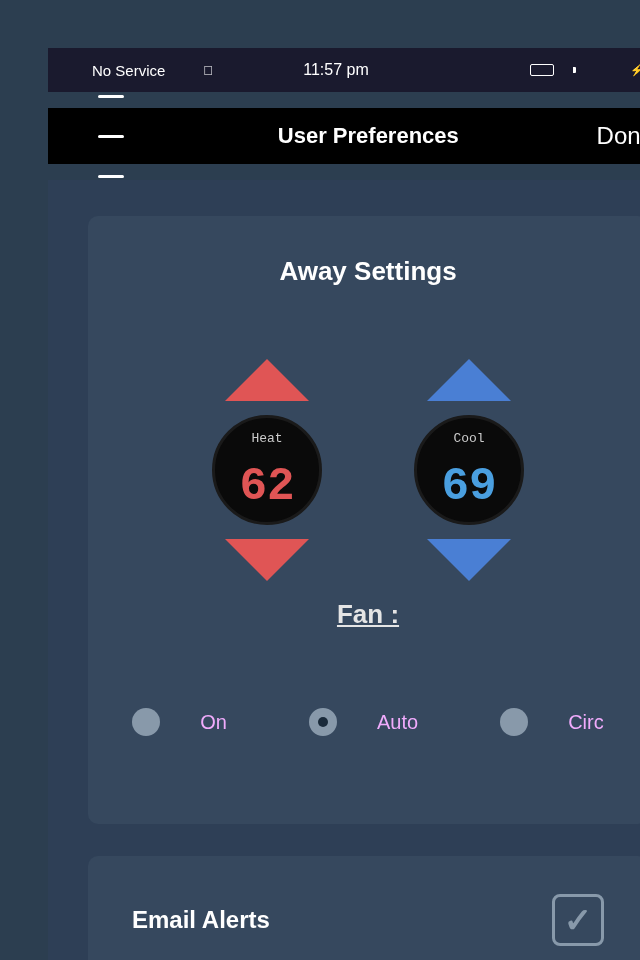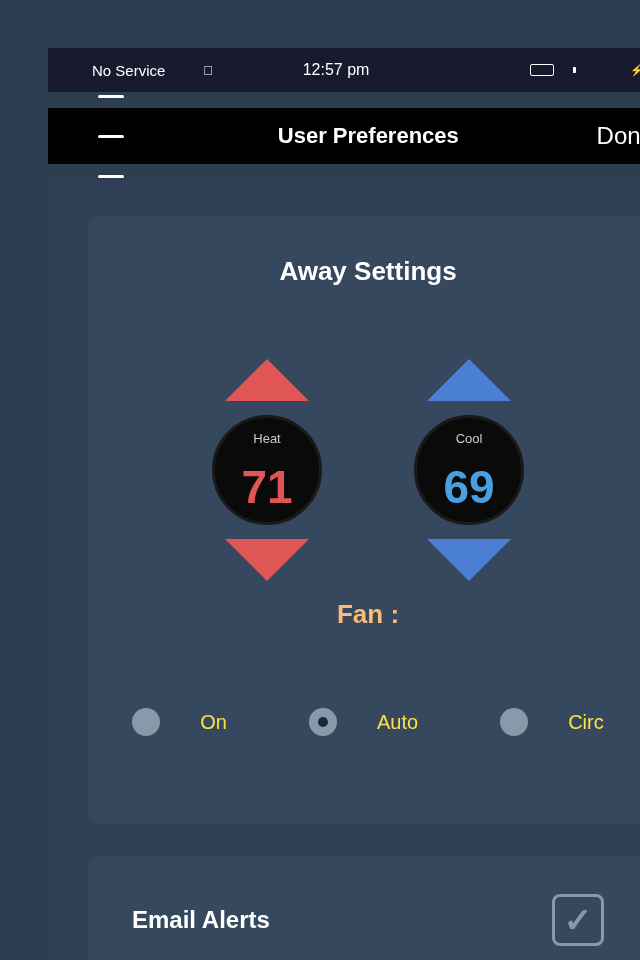--- a/index.html
+++ b/index.html
@@ -121,20 +121,21 @@
       font-size: 26px;
       font-weight: 700;
       margin-bottom: 24px;
     }
     .thermostat-row {
       display: flex;
       align-items: flex-start;
       justify-content: center;
       gap: 40px;
       margin-bottom: 28px;
+      font-family: Liberation Mono, monospace;
     }
     .thermostat {
       display: flex;
       flex-direction: column;
       align-items: center;
       position: relative;
       width: 130px;
       height: 180px;
     }
     .diamond-up {
@@ -186,23 +187,24 @@
     .cool .thermo-value { color: #4a9fe0; }
 
     
     .fan-section {
       display: flex;
       flex-direction: column;
       align-items: center;
       gap: 14px;
     }
     .fan-label {
-      color: #fdba74;
+      color: #e5e5e5;
       font-size: 26px;
       font-weight: 700;
+      text-decoration: underline;
     }
     .fan-options {
       display: flex;
       align-items: center;
       gap: 18px;
     }
     .radio-option {
       display: flex;
       align-items: center;
       gap: 8px;
@@ -234,21 +236,21 @@
       justify-content: center;
     }
     .radio-dot-selected::after {
       content: '';
       width: 10px;
       height: 10px;
       border-radius: 50%;
       background: #1a2a3a;
     }
     .radio-text {
-      color: #fde047;
+      color: #f0abfc;
       font-size: 20px;
       font-weight: 500;
     }
 
     
     #email-card {
       display: flex;
       align-items: center;
       justify-content: space-between;
       padding: 22px 28px;
@@ -314,21 +316,21 @@
     }
   </style>
 </head>
 <body>
 
 <div id="status-bar">
   <div class="status-left">
     <span>No Service</span>
     <span class="wifi-icon"></span>
   </div>
-  <span class="status-center">12:57 pm</span>
+  <span class="status-center">11:57 pm</span>
   <div class="status-right">
     <div class="battery-icon">
       <div class="battery-body">
         <div class="battery-fill"></div>
       </div>
       <div class="battery-tip"></div>
     </div>
     <span class="bolt">⚡</span>
   </div>
 </div>
@@ -347,21 +349,21 @@
 
   <div class="card" id="away-card">
     <span class="away-title">Away Settings</span>
 
     <div class="thermostat-row">
 
       <div class="thermostat heat">
         <div class="diamond-up"></div>
         <div class="thermo-circle">
           <span class="thermo-label">Heat</span>
-          <span class="thermo-value">71</span>
+          <span class="thermo-value">62</span>
         </div>
         <div class="diamond-down"></div>
       </div>
 
       <div class="thermostat cool">
         <div class="diamond-up"></div>
         <div class="thermo-circle">
           <span class="thermo-label">Cool</span>
           <span class="thermo-value">69</span>
         </div>

